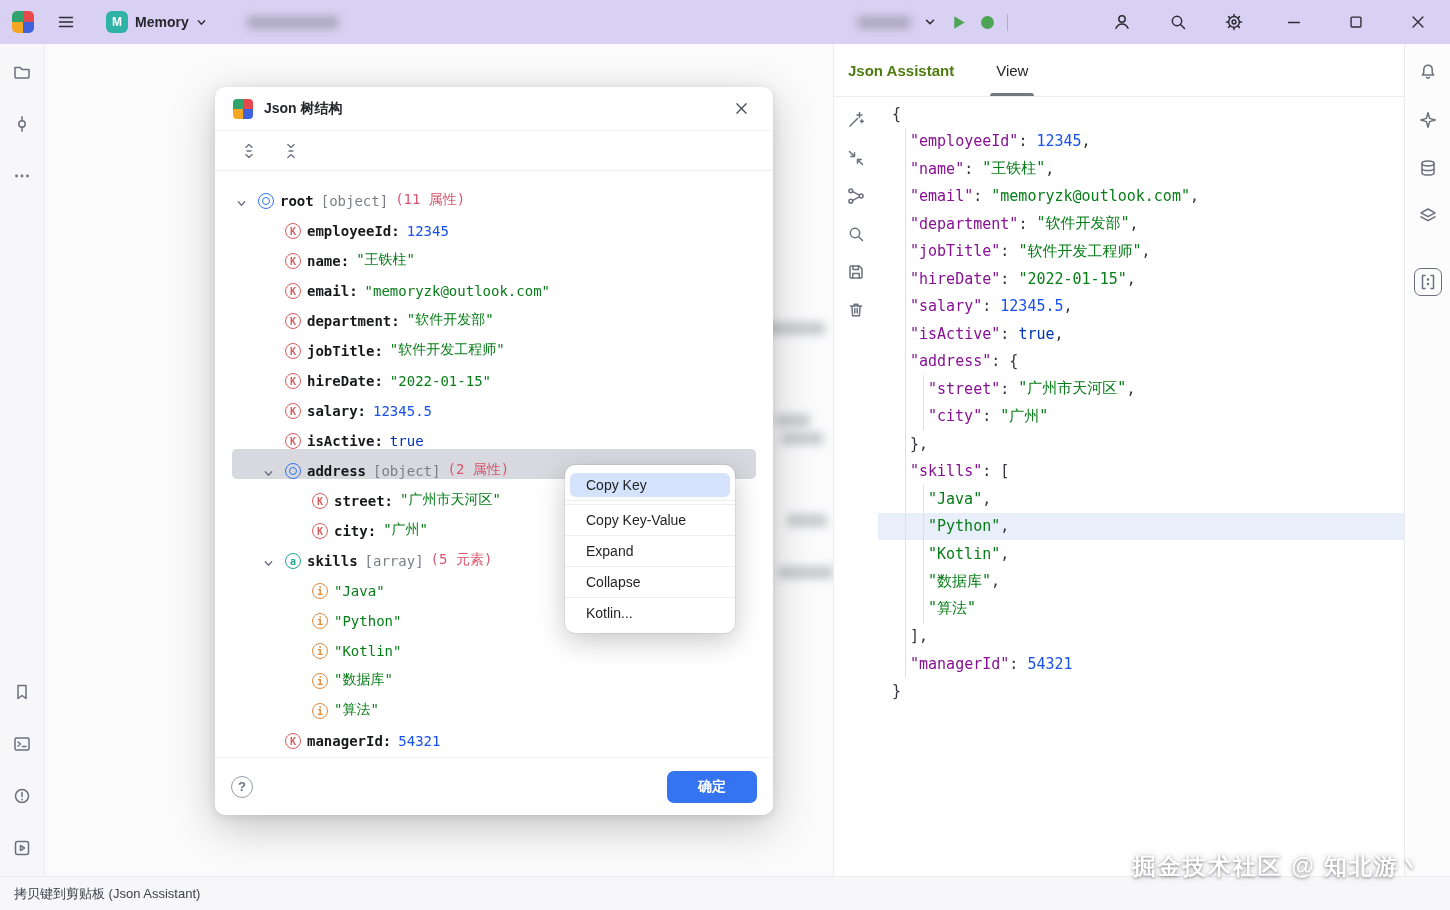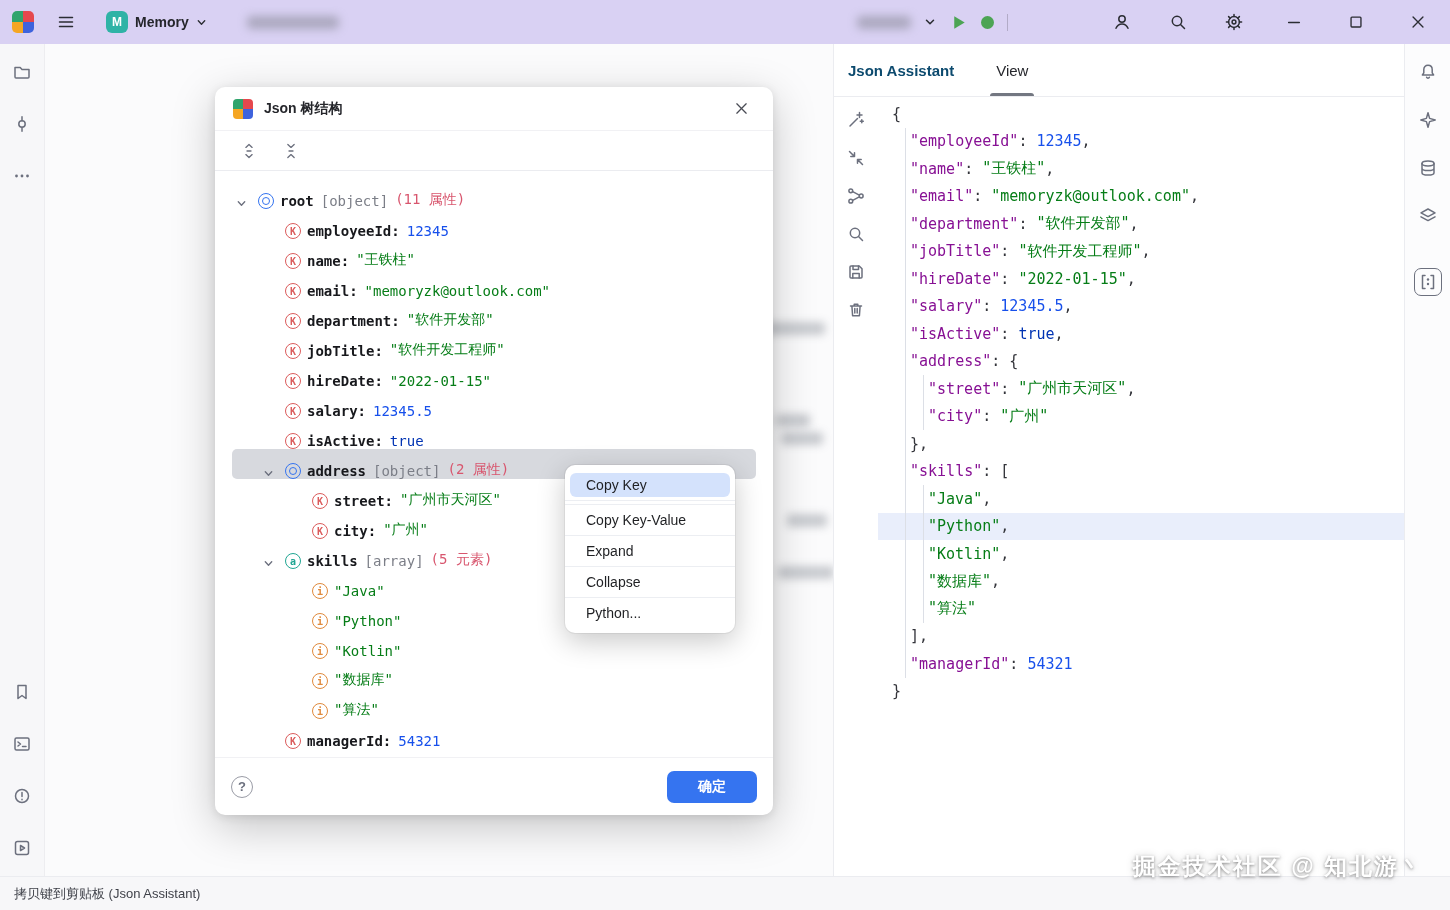--- a/index.html
+++ b/index.html
@@ -34,21 +34,21 @@
   .right-stripe .group{gap:20px}
   .right-stripe .sicon.selected{border:1.5px solid #6c707e;border-radius:7px;margin-top:18px}
 
   
   .editor-area{position:absolute;left:45px;top:44px;right:617px;bottom:34px;background:#fbfbfc;overflow:hidden}
   .frag{position:absolute;background:#8a8f98;opacity:.45;filter:blur(4px);border-radius:3px;height:13px}
 
   
   .right-panel{position:absolute;left:833px;right:46px;top:44px;bottom:34px;background:#fff;border-left:1px solid #ebecf0;display:flex;flex-direction:column;z-index:1}
   .rp-header{height:53px;flex:none;display:flex;align-items:center;padding:0 14px;border-bottom:1px solid #ebecf0;gap:38px}
-  .rp-title{font-weight:bold;font-size:15px;color:#0c4a6e}
+  .rp-title{font-weight:bold;font-size:15px;color:#4d7c0f}
   .rp-tab{position:relative;height:100%;display:flex;align-items:center;padding:0 4px;font-size:15px;color:#26272c}
   .rp-tab::after{content:"";position:absolute;left:-2px;right:-2px;bottom:0;height:3px;border-radius:3px 3px 0 0;background:#737781}
   .rp-body{flex:1;display:flex;min-height:0}
   .rp-toolbar{width:44px;flex:none;display:flex;flex-direction:column;align-items:center;padding-top:10px;gap:12px}
   .rp-toolbar .sicon{width:26px;height:26px}
   .rp-code{flex:1;padding-top:3px;overflow:hidden;font-family:"DejaVu Sans Mono",monospace;font-size:15px}
   .code-line{display:flex;align-items:center;height:27.5px;padding-left:14px}
   .code-line.hl{background:#e9eefb}
   .guide{width:18px;flex:none;align-self:stretch;position:relative}
   .guide::before{content:"";position:absolute;left:13px;top:0;bottom:0;border-left:1px solid #dcdfe6}
@@ -615,16 +615,16 @@
 <div class="ctx-menu">
     <div class="mi sel">Copy Key</div>
     <div class="msep"></div>
     <div class="msep"></div>
     <div class="mi">Copy Key-Value</div>
     <div class="msep"></div>
     <div class="mi">Expand</div>
     <div class="msep"></div>
     <div class="mi">Collapse</div>
     <div class="msep"></div>
-    <div class="mi">Python...</div>
+    <div class="mi">Kotlin...</div>
   </div>
 
 <div class="watermark">掘金技术社区 @ 知北游丶</div>
 
 </body></html>

